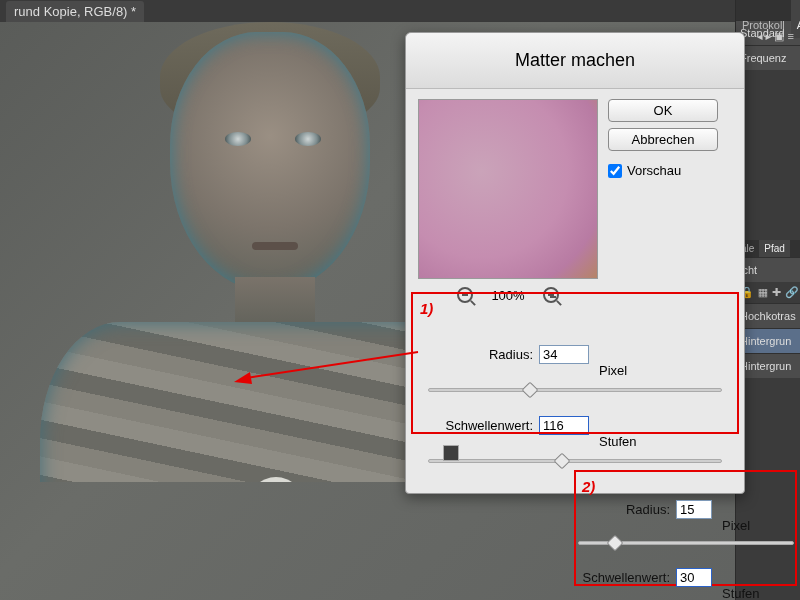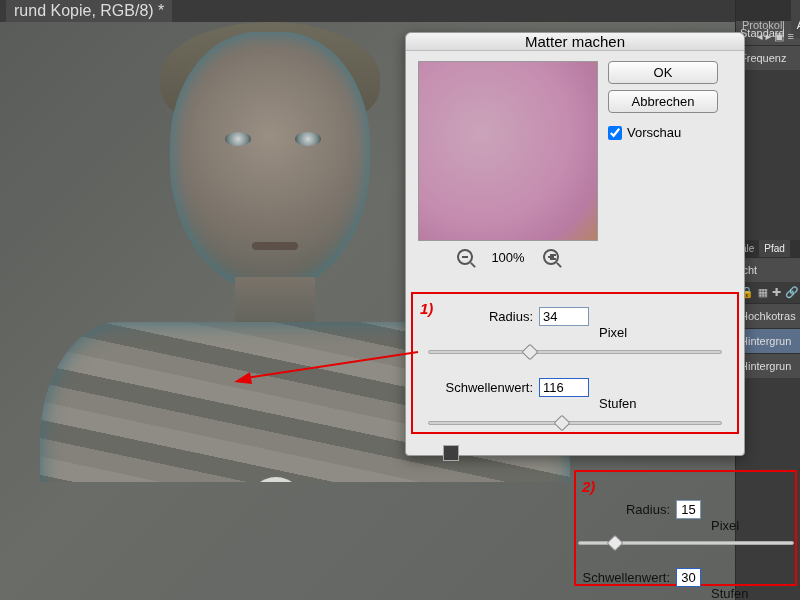--- a/index.html
+++ b/index.html
@@ -1,19 +1,19 @@
 <!DOCTYPE html>
 <html><head>
 <meta charset="utf-8">
 <style>
   * { box-sizing: border-box; margin: 0; padding: 0; font-family: Arial, Helvetica, sans-serif; }
   body { width: 800px; height: 600px; background: #535353; overflow: hidden; position: relative; }
 
   .tab-strip { position: absolute; top: 0; left: 0; right: 0; height: 22px; background: #3a3a3a; display:flex; align-items:center; padding-left:6px; }
-  .tab { color: #ddd; font-size: 16px; padding: 3px 8px; background: #4a4a4a; border-radius: 3px 3px 0 0; }
+  .tab { color: #ddd; font-size: 13px; padding: 3px 8px; background: #4a4a4a; border-radius: 3px 3px 0 0; }
 
   .canvas-bg { position: absolute; top: 22px; left:0; right:0; bottom:0; background: linear-gradient(135deg, #5a5c59 0%, #6a6c68 40%, #606260 100%); }
 
   .portrait { position:absolute; top:22px; left:0; width:570px; height:460px; overflow:hidden; }
   
   .head { position:absolute; left:170px; top:10px; width:200px; height:260px; border-radius: 48% 48% 55% 55%; background: radial-gradient(circle at 50% 40%, #9a8f83 0%, #7c746b 50%, #5e6159 90%); box-shadow: 0 0 18px #3e7d8f inset; }
   .neck { position:absolute; left:235px; top:255px; width:80px; height:60px; background: linear-gradient(#7a736a,#5d5f58); }
   .torso { position:absolute; left:40px; top:300px; width:530px; height:300px; border-radius: 80px 80px 0 0 / 120px 120px 0 0; background: repeating-linear-gradient(12deg,#84827a 0 18px,#6a6a64 18px 36px,#8e8c84 36px 54px); box-shadow: inset 0 0 20px #406e7a; }
   .eye { position:absolute; width:26px; height:14px; background: radial-gradient(circle,#cfd6d6 0%,#7e8d8f 60%,#394545 100%); border-radius:50%; top:110px; }
   .eye.l{ left:225px; } .eye.r{ left:295px; }
@@ -28,21 +28,21 @@
   .panel-tabs span.active { background:#444; color:#eee; }
   .layer-row { background:#4c4c4c; color:#ddd; font-size:11px; padding:6px 4px; border-top:1px solid #303030; }
   .layer-sect { margin-top:170px; }
   .layer-tabs { display:flex; background:#323232; font-size:10px; color:#bbb; }
   .layer-tabs span{ padding:3px 5px; }
   .layer-tabs span.active{ background:#444; color:#eee; }
   .lock-row { display:flex; gap:4px; padding:4px; color:#bbb; font-size:11px; }
 
   
   .dialog { position:absolute; left:405px; top:32px; width:340px; background:#e9e9e9; border:1px solid #9a9a9a; border-radius:6px 6px 4px 4px; box-shadow:0 4px 14px rgba(0,0,0,.4); }
-  .dialog-title { text-align:center; font-size:15px; padding:0 0; background:linear-gradient(#f4f4f4,#dcdcdc); border-bottom:1px solid #bbb; border-radius:6px 6px 0 0; }
+  .dialog-title { text-align:center; font-size:18px; padding:17px 0; background:linear-gradient(#f4f4f4,#dcdcdc); border-bottom:1px solid #bbb; border-radius:6px 6px 0 0; }
   .dialog-body { display:flex; padding:10px 12px 14px 12px; gap:10px; }
   .preview-col { display:flex; flex-direction:column; align-items:center; }
   .preview { width:180px; height:180px; border:1px solid #9a9a9a; background: radial-gradient(circle at 35% 40%, #caa3b9 0%, #c58db0 55%, #b87ba3 80%, #b58467 100%); }
   .zoom-row { display:flex; align-items:center; gap:18px; margin-top:8px; font-size:13px; }
   .zoom-row .mag { width:16px; height:16px; border:2px solid #555; border-radius:50%; position:relative; }
   .zoom-row .mag::after{ content:""; position:absolute; width:6px; height:2px; background:#555; bottom:-3px; right:-5px; transform:rotate(45deg); }
   .zoom-row .mag.minus::before{ content:""; position:absolute; left:3px; top:5px; width:6px; height:2px; background:#555; }
   .zoom-row .mag.plus::before{ content:""; position:absolute; left:3px; top:5px; width:6px; height:2px; background:#555; box-shadow: 2px -2px 0 #555, 2px 2px 0 #555; }
 
   .btn-col { display:flex; flex-direction:column; gap:6px; width:110px; }
@@ -66,21 +66,21 @@
   .anno.a1 { left:420px; top:300px; }
   .anno.a2 { left:582px; top:478px; }
 
   .arrow { position:absolute; left:232px; top:348px; width:188px; height:40px; pointer-events:none; }
   .arrow line { stroke:#e40000; stroke-width:2; }
   .arrow polygon { fill:#e40000; }
 
   
   .params2 { position:absolute; left:578px; top:480px; width:216px; color:#111; font-size:13px; }
   .params2 .param-row label { width:92px; }
-  .params2 .param-row input { width:25px;text-align:center; }
+  .params2 .param-row input { width:36px; }
   .params2 .slider { background:#d0d0d0; }
 
   .layers-opts { position:absolute; right:0; top:26px; display:flex; gap:8px; padding:4px 6px; color:#ccc; font-size:11px; }
   .square-stop { position:absolute; left:443px; top:445px; width:16px; height:16px; border:1px solid #aaa; background:#3e3e3e; }
 </style>
 </head>
 <body>
 
 <div class="tab-strip">
   <div class="tab">rund Kopie, RGB/8) *</div>

